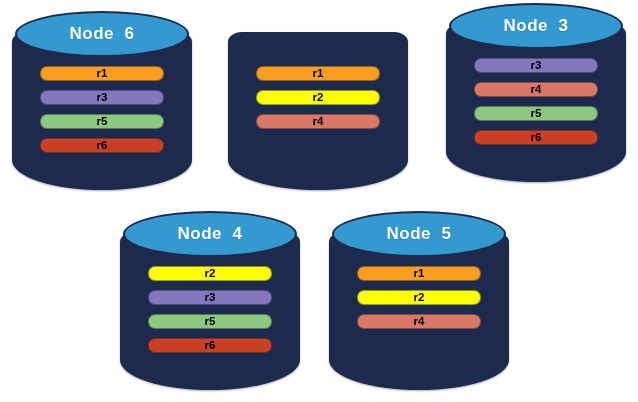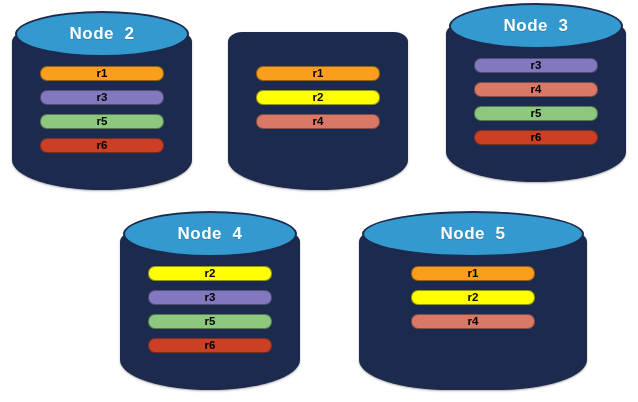--- a/index.html
+++ b/index.html
@@ -75,21 +75,21 @@
     color: var(--bar-text, #000000);
   }
 </style>
 </head>
 <body>
 
 <div class="stage">
     <div class="cyl" style="left: 12px; top: 10px;">
     <div class="cyl-body"></div>
     <div class="cyl-top">
-      <span class="cyl-title">Node  2</span>
+      <span class="cyl-title">Node  6</span>
     </div>
     <div class="bars">
         <div class="bar" style="background: rgb(251, 157, 29);">
           <span>r1</span>
         </div>
         <div class="bar" style="background: rgb(131, 119, 192);">
           <span>r3</span>
         </div>
         <div class="bar" style="background: rgb(140, 200, 126);">
           <span>r5</span>
@@ -146,21 +146,21 @@
           <span>r3</span>
         </div>
         <div class="bar" style="background: rgb(140, 200, 126);">
           <span>r5</span>
         </div>
         <div class="bar" style="background: rgb(203, 64, 37);">
           <span>r6</span>
         </div>
       </div>
   </div>
-    <div class="cyl" style="left: 359px; top: 210px; padding-left: 48px;">
+    <div class="cyl" style="left: 329px; top: 210px;">
     <div class="cyl-body"></div>
     <div class="cyl-top">
       <span class="cyl-title">Node  5</span>
     </div>
     <div class="bars">
         <div class="bar" style="background: rgb(251, 157, 29);">
           <span>r1</span>
         </div>
         <div class="bar" style="background: rgb(255, 255, 0);">
           <span>r2</span>

